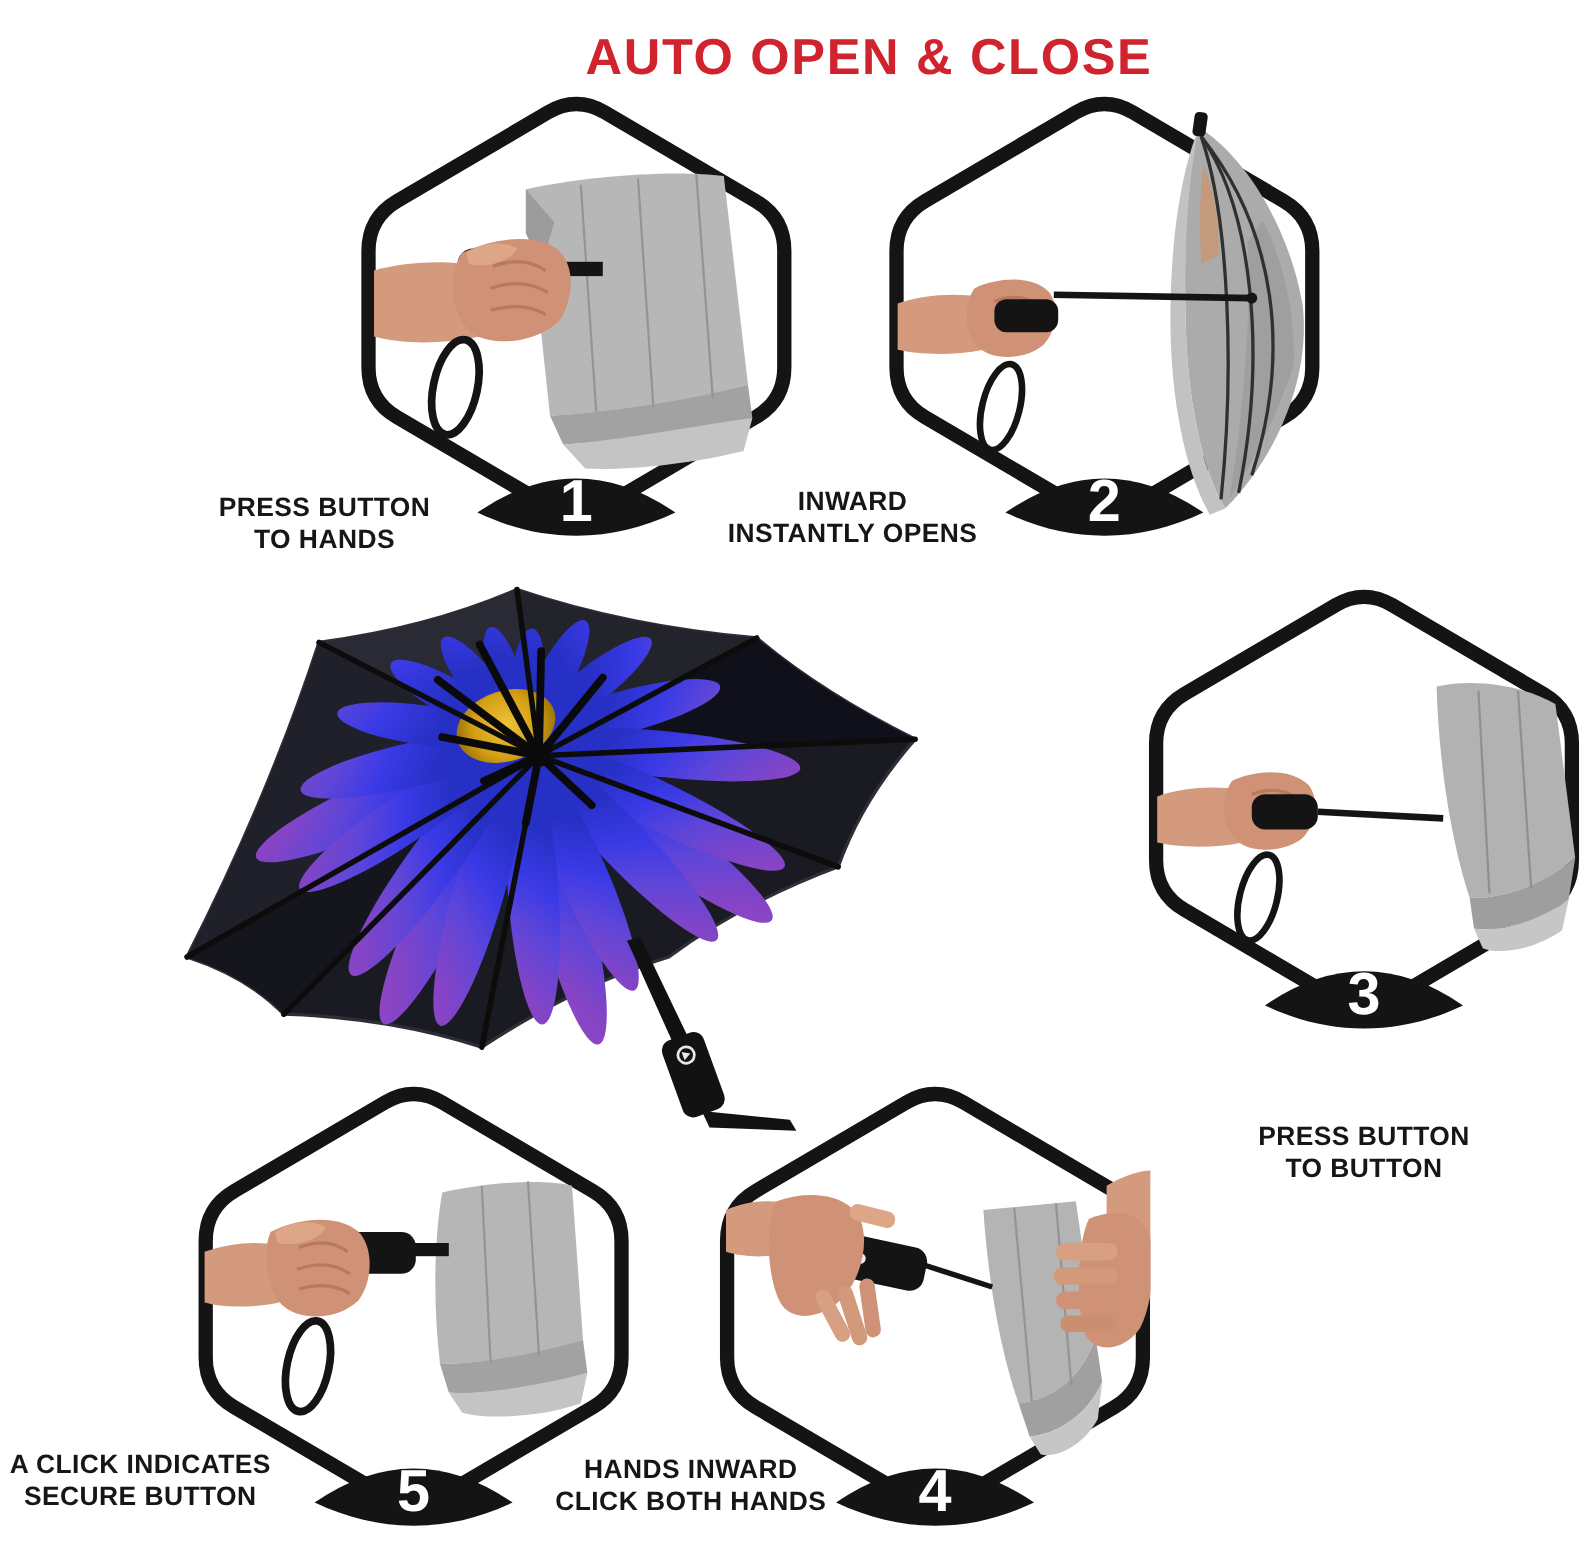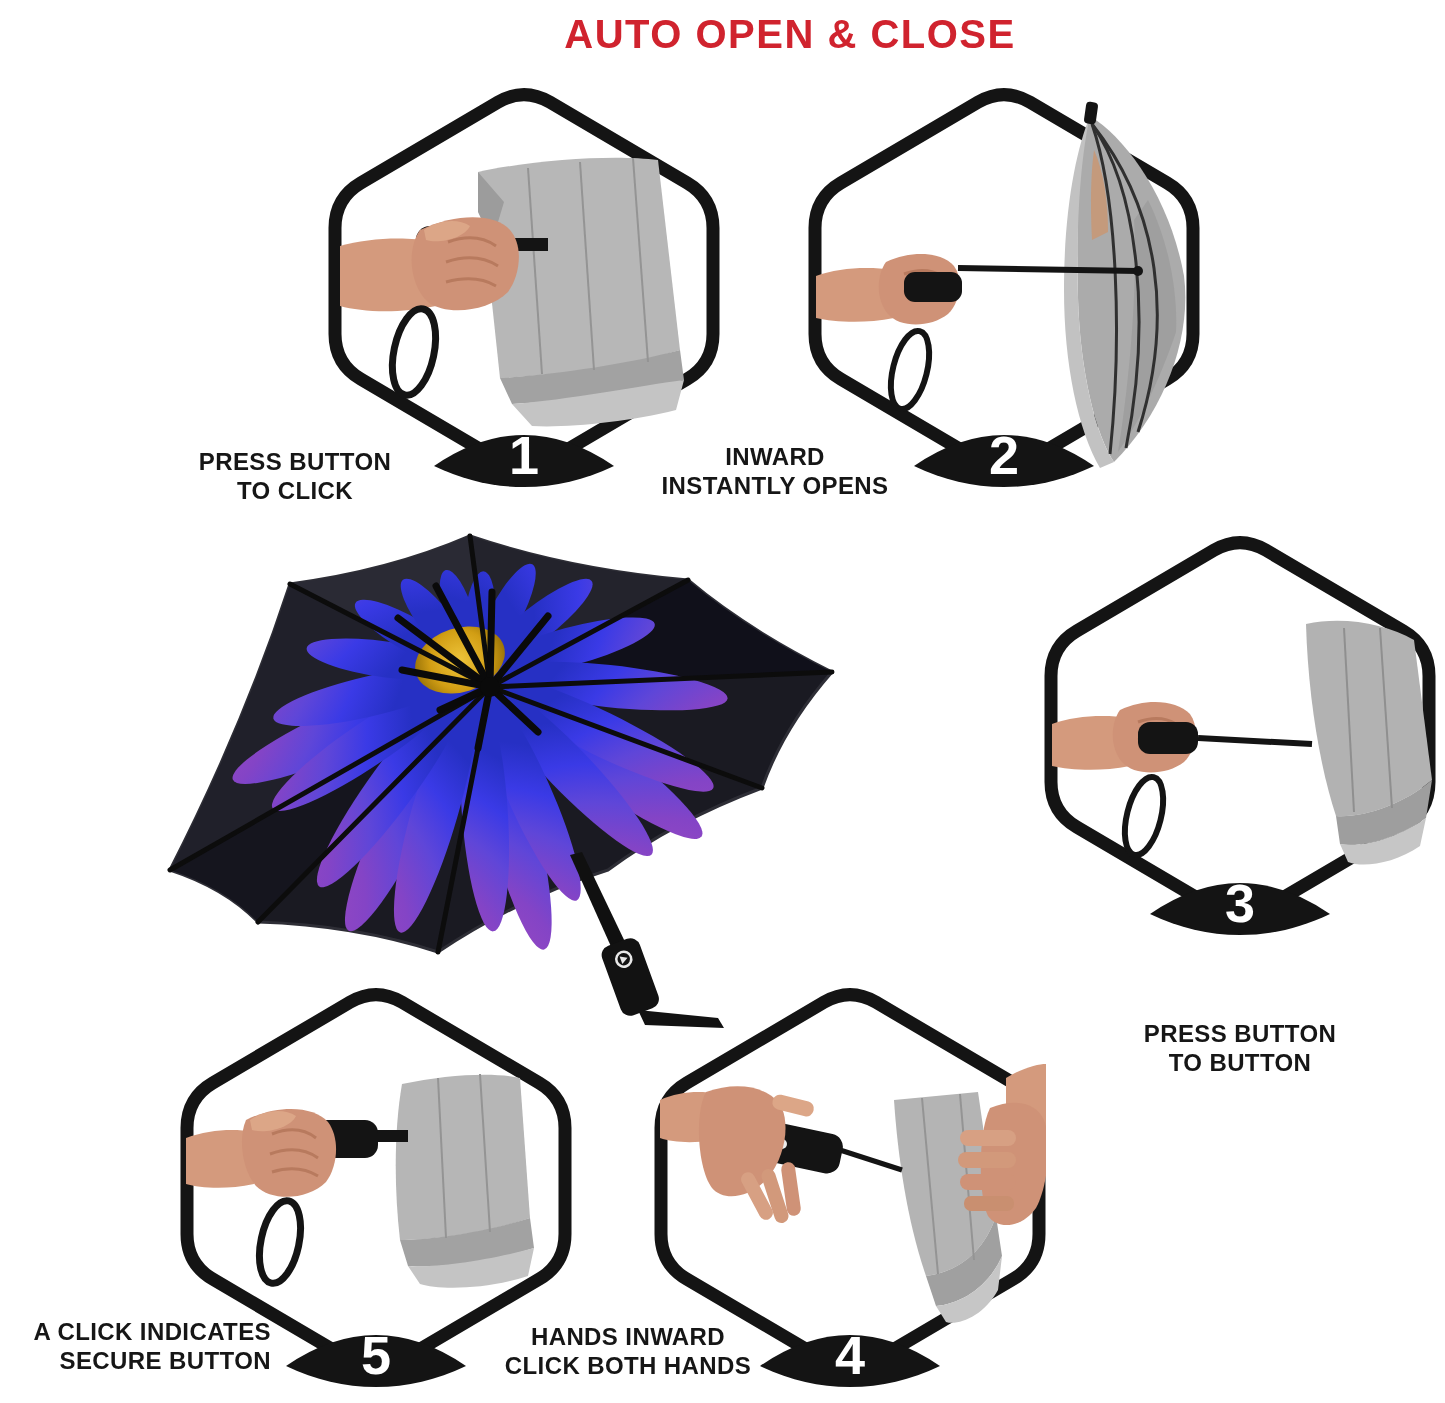--- a/index.html
+++ b/index.html
@@ -1,22 +1,22 @@
 <!DOCTYPE html>
 <html><head>
 <meta charset="utf-8">
 <style>
   html,body{margin:0;padding:0;background:#ffffff;}
   .canvas{
     position:relative;width:1445px;height:1403px;background:#ffffff;overflow:hidden;
     font-family:"Liberation Sans",sans-serif;
   }
   .title{
-    position:absolute;left:390px;top:12px;width:800px;text-align:center;
-    font-size:40px;font-weight:700;letter-spacing:1.5px;color:#d0232e;
+    position:absolute;left:390px;top:24px;width:800px;text-align:center;
+    font-size:46px;font-weight:700;letter-spacing:1.5px;color:#d0232e;
   }
   .hex{position:absolute;width:392px;height:420px;}
   .caption{
     position:absolute;text-align:center;font-weight:700;font-size:24px;
     line-height:1.2;color:#161616;letter-spacing:.4px;
   }
   .badge-num{font-family:"Liberation Sans",sans-serif;font-size:54px;font-weight:700;fill:#ffffff;}
   svg{display:block;}
 </style>
 </head>
@@ -298,36 +298,36 @@
       <path d="M90,174 q28,-10 48,4" stroke="#b87a5e" stroke-width="3" fill="none"></path>
       <path d="M92,192 q26,-8 46,4" stroke="#b87a5e" stroke-width="3" fill="none"></path>
     </g>
     <ellipse cx="100" cy="262" rx="19" ry="42" transform="rotate(12 100 262)" stroke="#141414" stroke-width="7" fill="none"></ellipse>
     <path d="M106,386 Q196,324 286,386 C256,400 228,407 196,407 C164,407 136,400 106,386 Z" fill="#141414"></path>
     <text class="badge-num" x="196" y="394" text-anchor="middle">5</text>
   </svg>
 
   <div class="caption" style="left:175px;top:448px;width:240px;">
     <span>PRESS BUTTON</span><br>
-    <span>TO CLICK</span>
+    <span>TO HANDS</span>
   </div>
 
   <div class="caption" style="left:655px;top:443px;width:240px;">
     <span>INWARD</span><br>
     <span>INSTANTLY OPENS</span>
   </div>
 
   <div class="caption" style="left:1110px;top:1020px;width:260px;">
     <span>PRESS BUTTON</span><br>
     <span>TO BUTTON</span>
   </div>
 
   <div class="caption" style="left:498px;top:1323px;width:260px;">
     <span>HANDS INWARD</span><br>
     <span>CLICK BOTH HANDS</span>
   </div>
 
-  <div class="caption" style="left:16px;top:1318px;width:255px;text-align:right;">
+  <div class="caption" style="left:0px;top:1318px;width:255px;">
     <span>A CLICK INDICATES</span><br>
     <span>SECURE BUTTON</span>
   </div>
 
 </div>
 
 </body></html>

